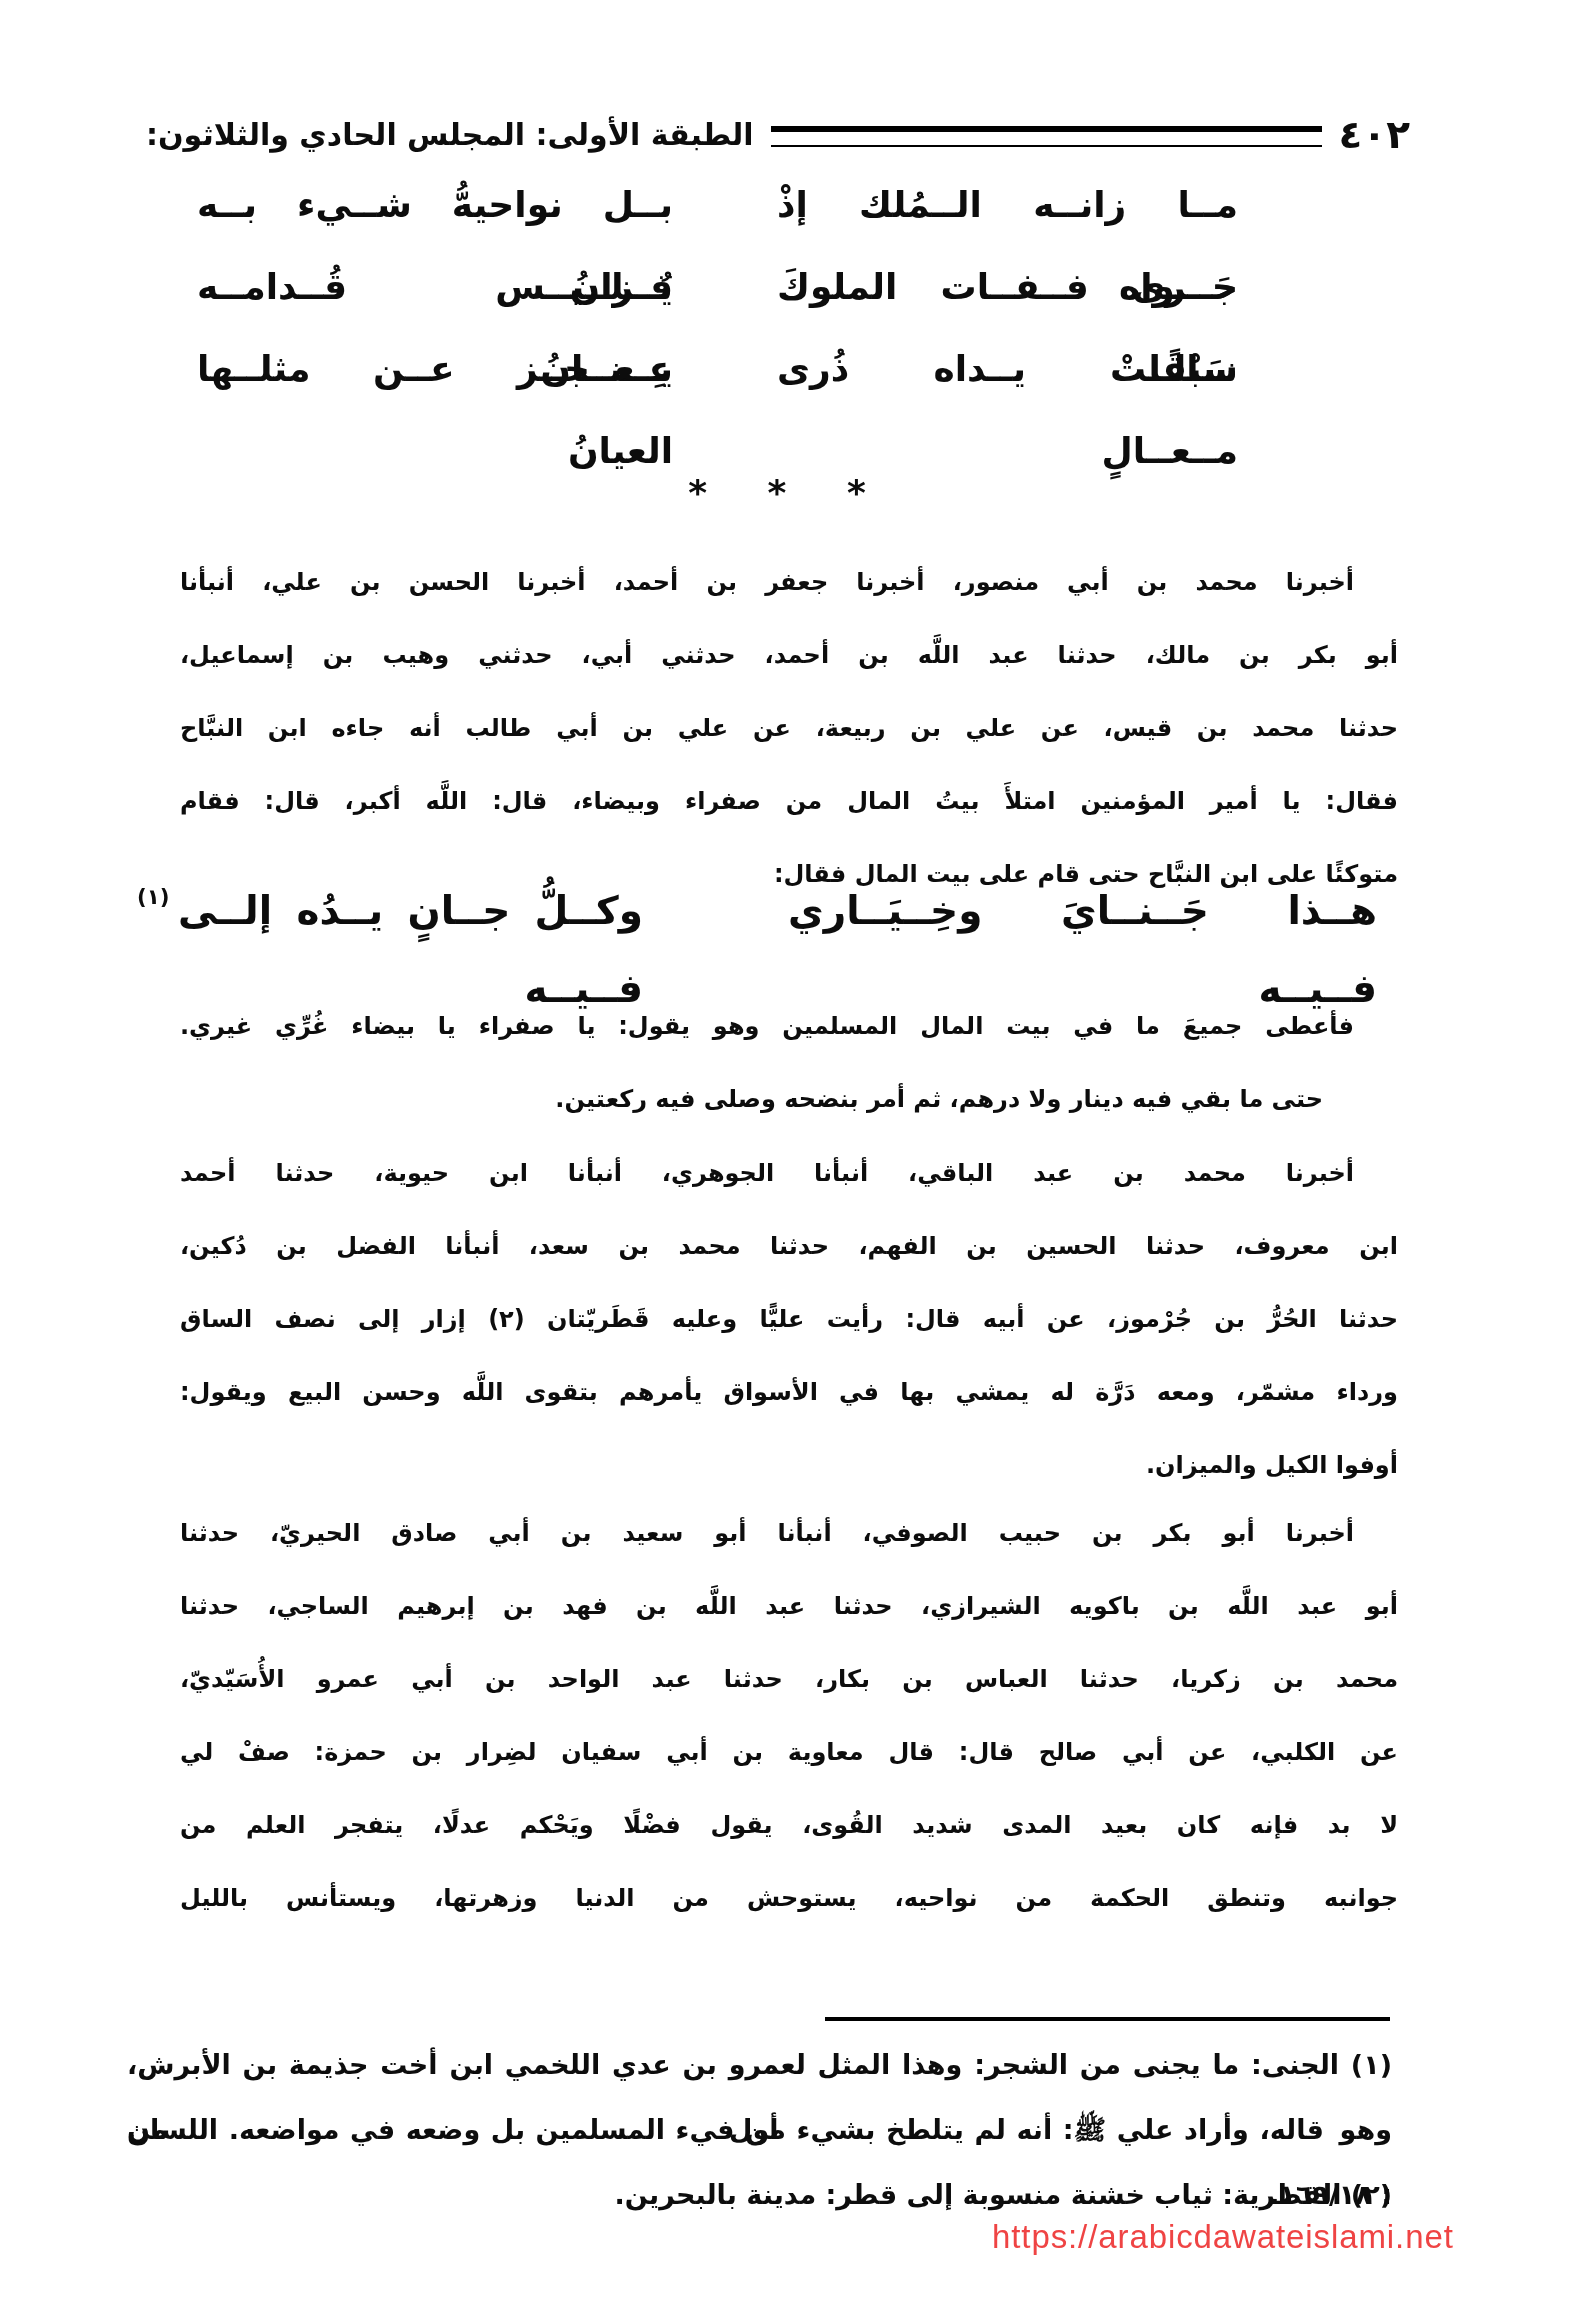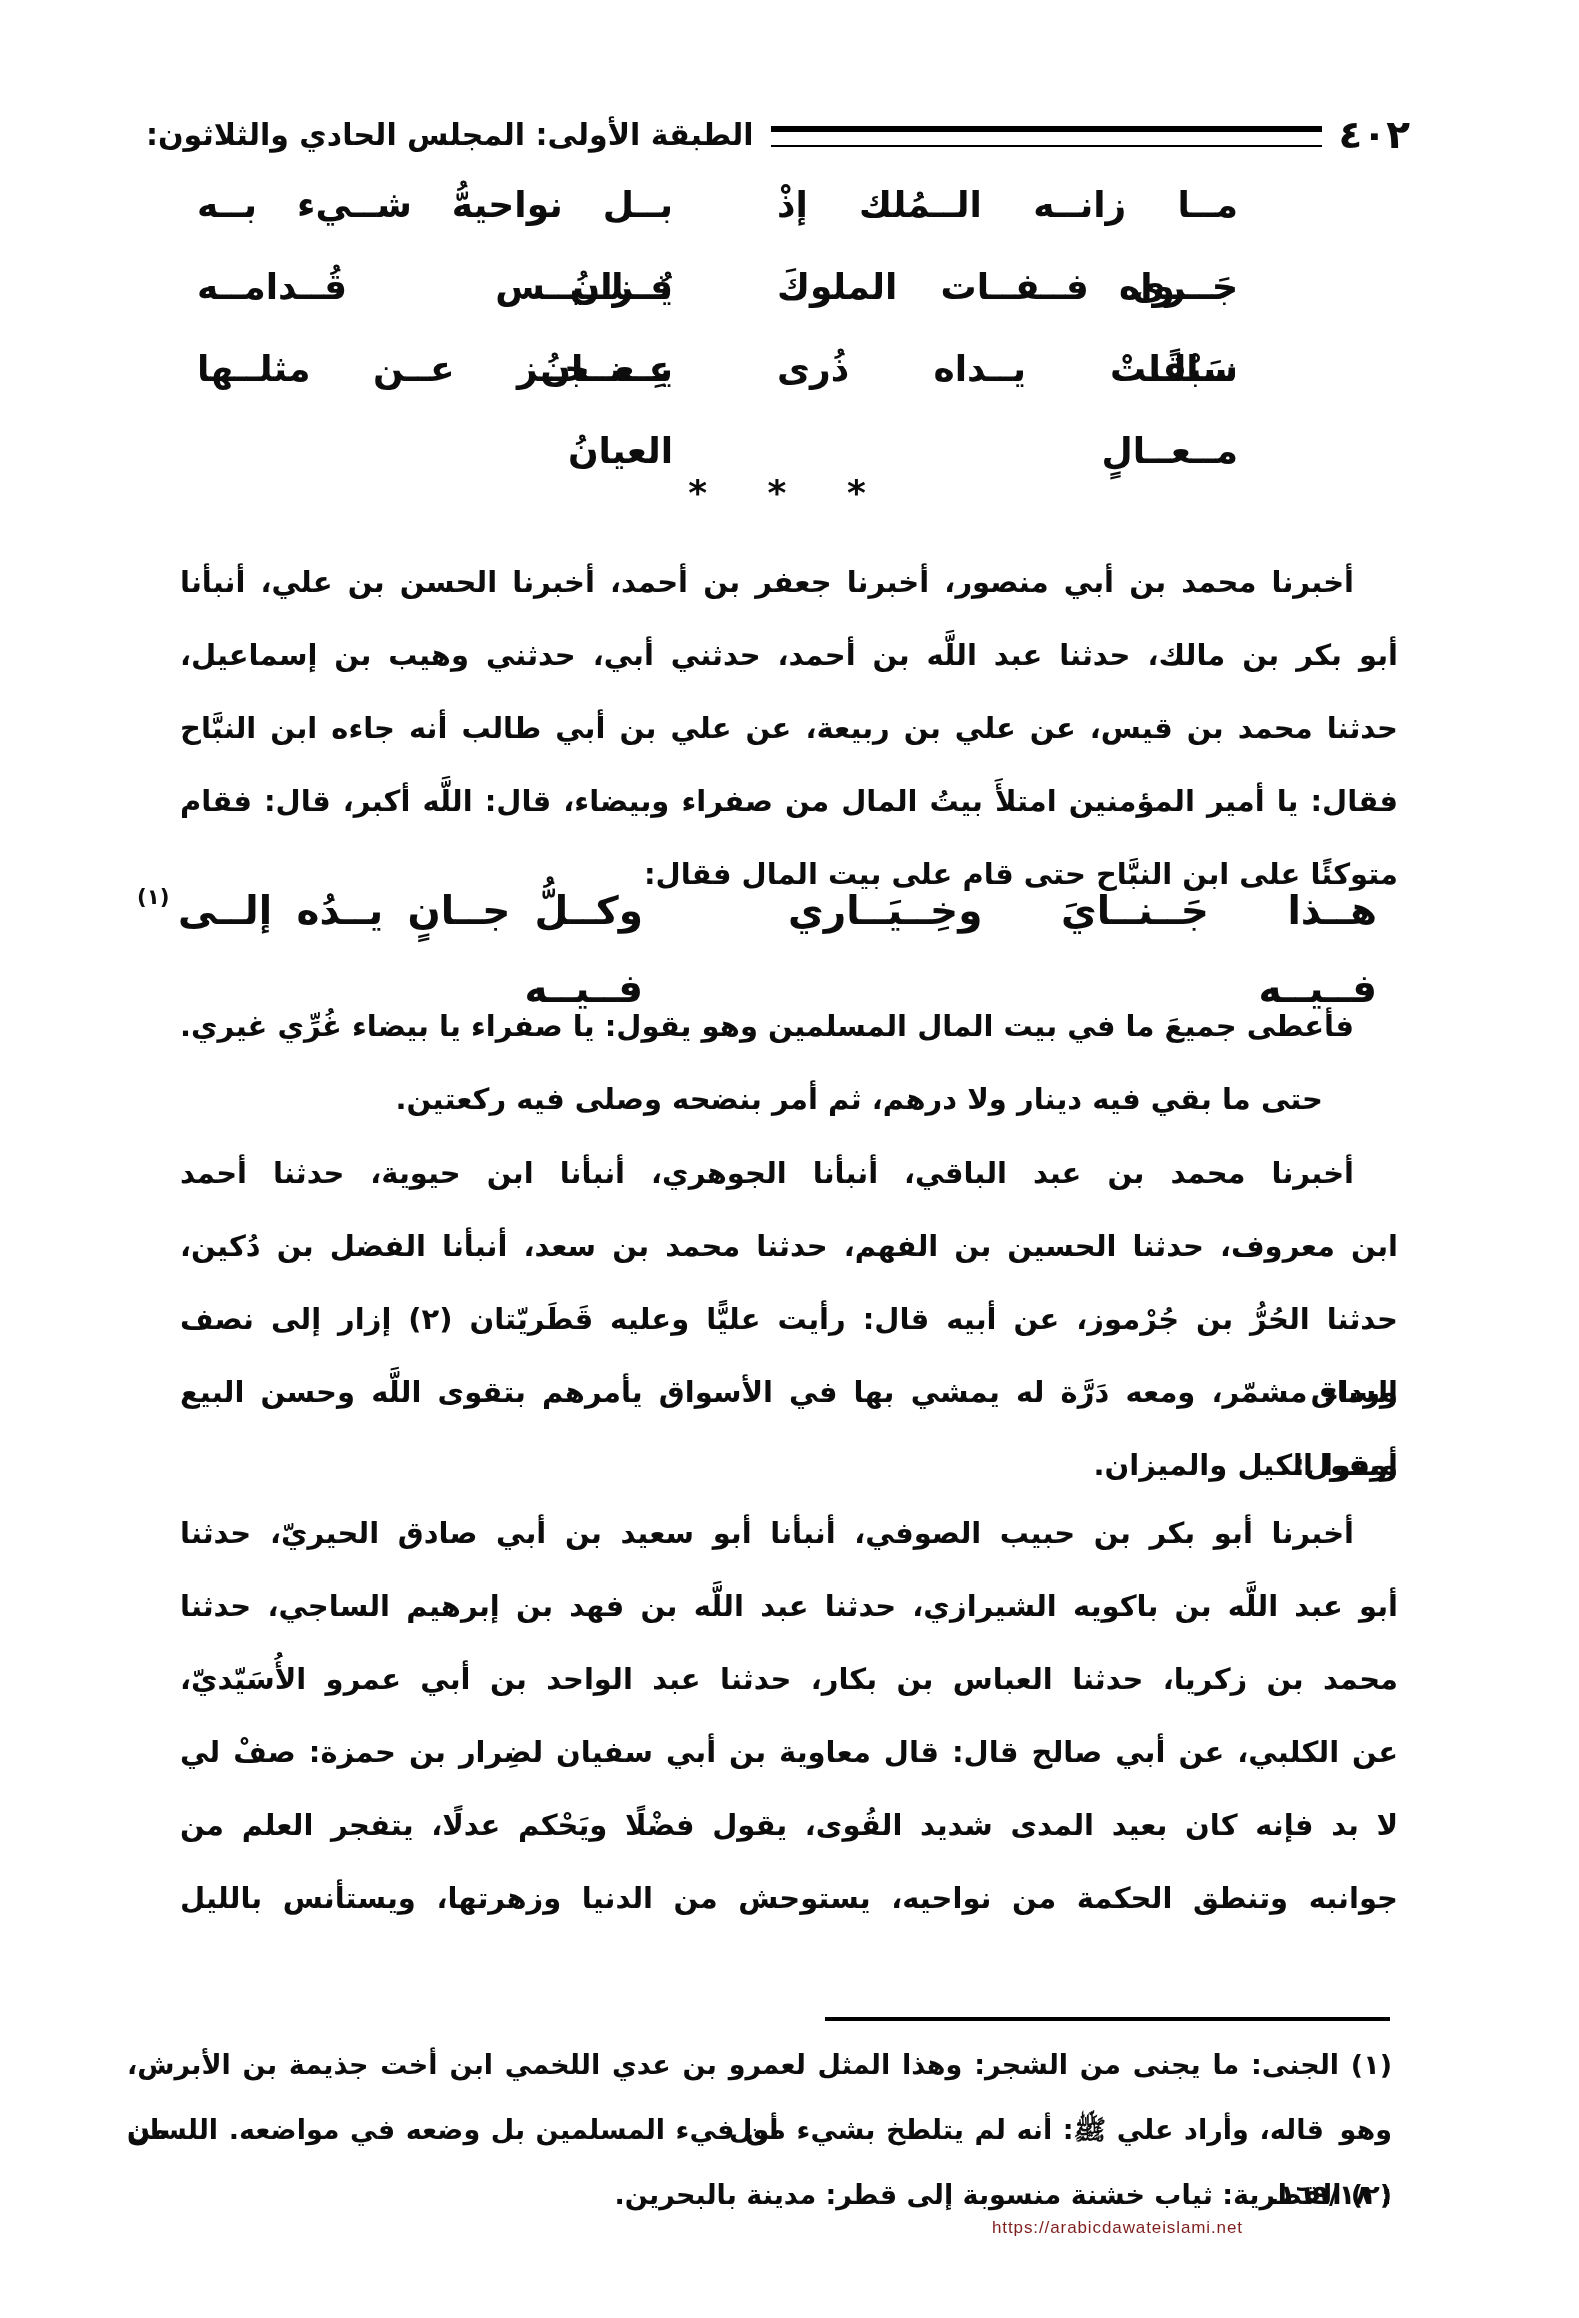--- a/index.html
+++ b/index.html
@@ -32,21 +32,21 @@
     text-align:center;font-size:36px;font-weight:bold;letter-spacing:24px;
     direction:ltr;line-height:51px;
   }
   
   .para{position:absolute;right:181px;left:181px;}
   .p1{top:546px;}
   .p2{top:990px;}
   .p3{top:1137px;}
   .p4{top:1497px;}
   .bline{
-    font-size:29px;font-weight:bold;
+    font-size:24px;font-weight:bold;
     height:73px;line-height:73px;
     text-align:justify;text-align-last:justify;
     white-space:normal;
   }
   .bline.indent{text-indent:44px;}
   .bline.end{text-align-last:right;}
   .bline.indent2{text-indent:75px;}
   
   .inline-verse{
     position:absolute;top:911px;right:202px;left:138px;
@@ -65,21 +65,21 @@
     height:65px;line-height:65px;
     text-align:justify;text-align-last:justify;
   }
   .fn-line.end{text-align-last:right;}
   .fn-line.cont{text-indent:68px;}
   
   .watermark{
     position:absolute;top:2218px;left:993px;
     direction:ltr;
     font-family:"Liberation Sans",sans-serif;
-    font-size:17px;color:#7f1d1d;letter-spacing:0.9px;
+    font-size:33px;color:#ef4444;letter-spacing:0.9px;
   }
 </style>
 </head>
 <body>
 
 <div class="page">
 
   <div class="header">
     <span class="page-number">٤٠٢</span>
     <span class="header-rule"></span>

